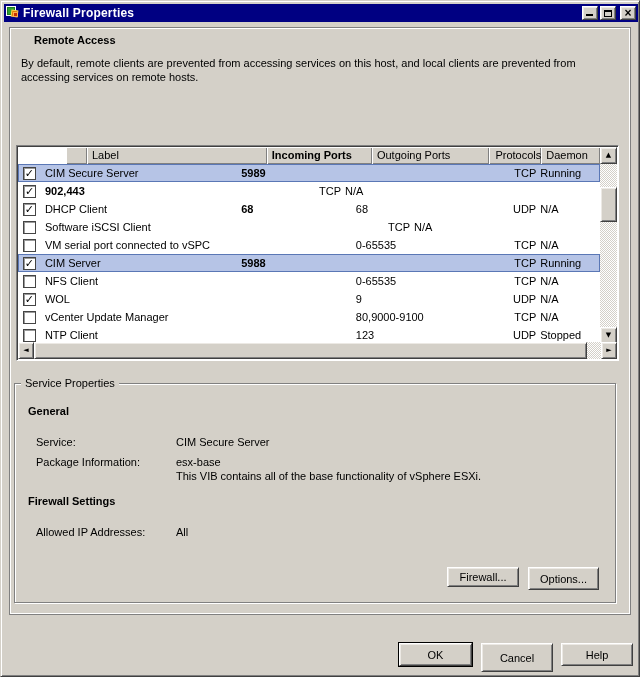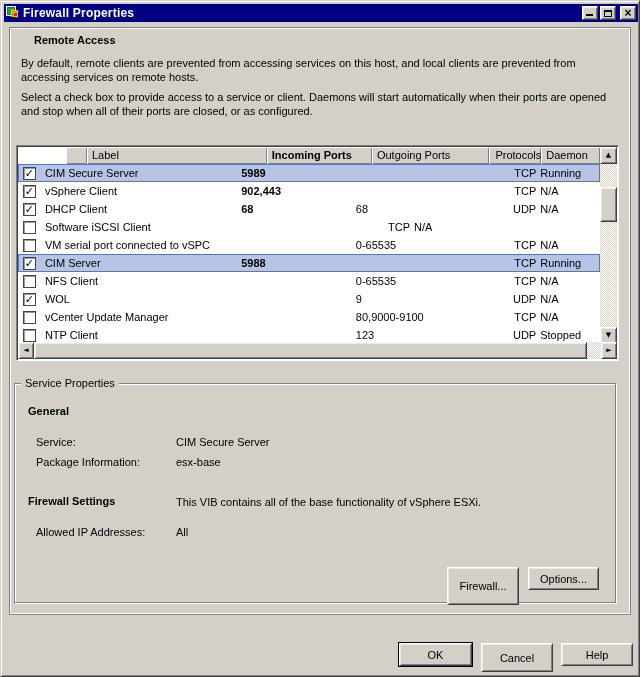--- a/index.html
+++ b/index.html
@@ -116,21 +116,21 @@
   
   .btn {
     position:absolute; background:#d4d0c8;
     border:1px solid; border-color:#fff #404040 #404040 #fff;
     box-shadow: inset 1px 1px 0 #ece9e4, inset -1px -1px 0 #808080;
     display:flex; align-items:center; justify-content:center;
     font-family:"Liberation Sans",sans-serif; font-size:11px; color:#000;
     cursor:default;
   }
   .btn.default { box-shadow: 0 0 0 1px #000, inset 1px 1px 0 #ece9e4, inset -1px -1px 0 #808080; }
-  .btn-firewall { left:446px; top:566px; width:72px; height:38px; }
+  .btn-firewall { left:446px; top:566px; width:72px; height:20px; }
   .btn-options  { left:527px; top:566px; width:71px; height:23px; }
   .btn-ok     { left:398px; top:642px; width:73px; height:23px; }
   .btn-cancel { left:480px; top:642px; width:72px; height:29px; }
   .btn-help   { left:560px; top:642px; width:72px; height:23px; }
 </style>
 </head>
 <body>
 
 <div class="window">
 
@@ -150,21 +150,20 @@
       </span>
     <span class="win-btn close-btn">
         <span>×</span>
       </span>
   </div>
 
   <div class="main-panel"></div>
 
   <div class="h1" style="left:20px; top:33px;margin-left:13px;">Remote Access</div>
   <div class="para" style="top:55px;">By default, remote clients are prevented from accessing services on this host, and local clients are prevented from accessing services on remote hosts.</div>
-  <div class="para" style="top:89px;">Select a check box to provide access to a service or client. Daemons will start automatically when their ports are opened and stop when all of their ports are closed, or as configured.</div>
 
   <div class="table">
     <div class="theader">
       <div class="hcell col0"></div>
     <div class="hcell col1">Label</div>
         <div class="hcell col2">Incoming Ports</div>
         <div class="hcell col3">Outgoing Ports</div>
         <div class="hcell col4">Protocols</div>
         <div class="hcell col5">Daemon</div>
       </div>
@@ -176,21 +175,20 @@
           <div class="cell col1">CIM Secure Server</div>
           <div class="cell col2">5989</div>
           <div class="cell col3"></div>
           <div class="cell col4">TCP</div>
           <div class="cell col5">Running</div>
         </div>
         <div class="trow">
           <div class="cell col0">
             <span class="cb checked">✓</span>
           </div>
-          <div class="cell col1">vSphere Client</div>
           <div class="cell col2">902,443</div>
           <div class="cell col3"></div>
           <div class="cell col4">TCP</div>
           <div class="cell col5">N/A</div>
         </div>
         <div class="trow">
           <div class="cell col0">
             <span class="cb checked">✓</span>
           </div>
           <div class="cell col1">DHCP Client</div>
@@ -293,21 +291,21 @@
   <div class="groupbox"></div>
   <div class="group-label">Service Properties</div>
 
   <div class="h1" style="left:27px; top:404px;">General</div>
 
   <div class="field-label" style="top:435px;">Service:</div>
   <div class="field-value" style="top:435px;">CIM Secure Server</div>
 
   <div class="field-label" style="top:455px;">Package Information:</div>
   <div class="field-value" style="top:455px;">esx-base</div>
-  <div class="field-value" style="top:495px;">This VIB contains all of the base functionality of vSphere ESXi.</div>
+  <div class="field-value" style="top:469px;">This VIB contains all of the base functionality of vSphere ESXi.</div>
 
   <div class="h1" style="left:27px; top:494px;">Firewall Settings</div>
 
   <div class="field-label" style="top:525px;">Allowed IP Addresses:</div>
   <div class="field-value" style="top:525px;">All</div>
 
   <div class="btn btn-firewall">Firewall...</div>
   <div class="btn btn-options">Options...</div>
 
   <div class="btn btn-ok default">OK</div>

